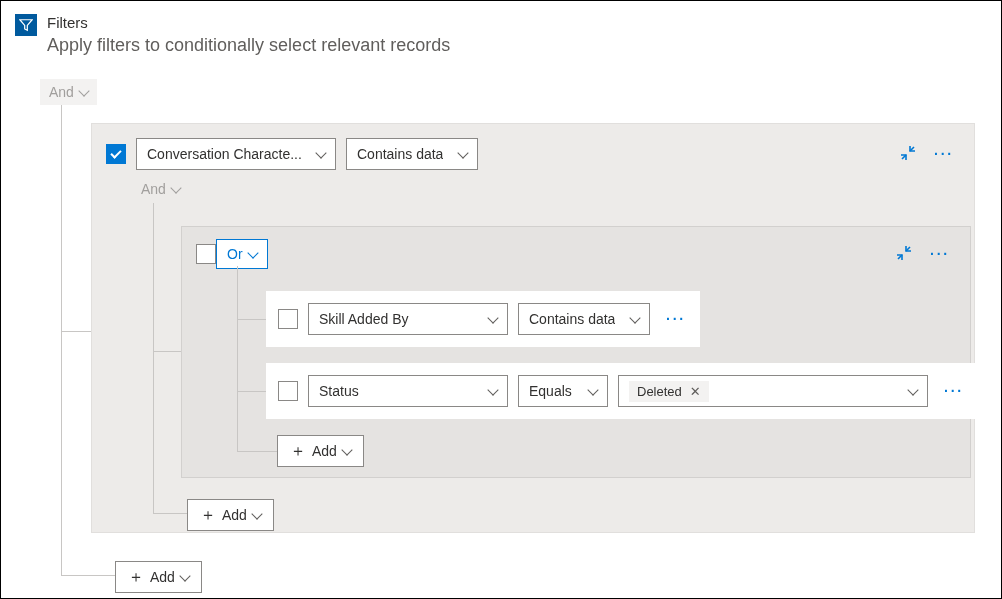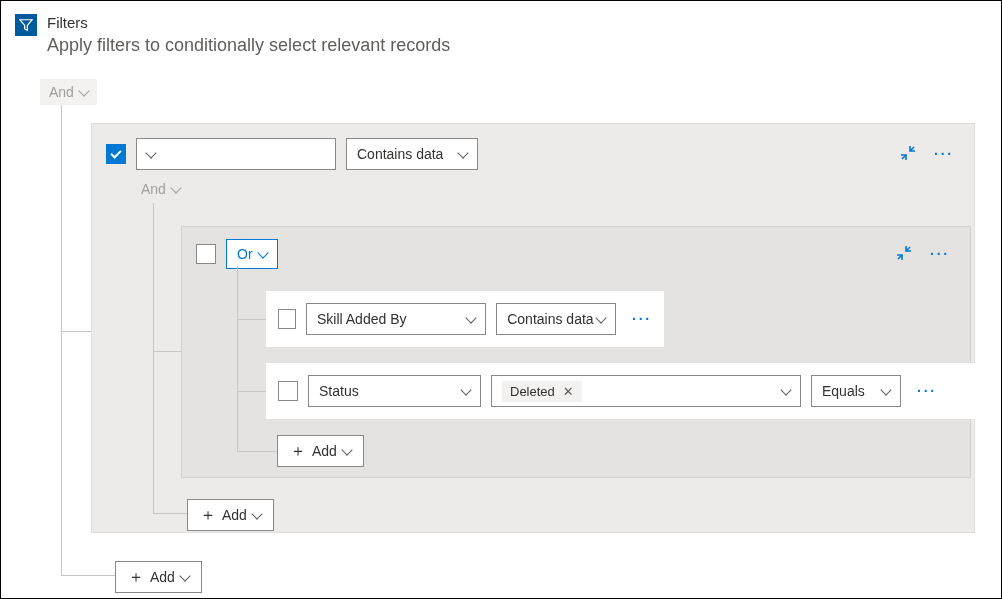--- a/index.html
+++ b/index.html
@@ -114,41 +114,40 @@
   .group2 {
     position: absolute;
     left: 180px; top: 225px;
     width: 790px; height: 252px;
     background: #e5e3e1;
     border: 1px solid #d2d0ce;
   }
   .group2-row {
     display: flex; align-items: center;
     padding: 12px 14px 0 14px;
-    gap: 10px;
   }
   .or-pill {
     height: 30px;
     display: flex; align-items: center; gap: 6px;
     padding: 0 10px;
     background: #fff;
     border: 1px solid #0078d4;
     color: #0078d4;
     cursor: pointer;
   }
 
   
   .cond-row {
     position: absolute;
     background: #fff;
     display: flex; align-items: center;
     gap: 10px;
     padding: 10px 12px;
   }
-  .cond1 { left: 265px; top: 290px; width: 398px; height: 56px; }
+  .cond1 { left: 265px; top: 290px; width: 434px; height: 56px; }
   .cond2 { left: 265px; top: 362px; width: 710px; height: 56px; }
 
   .tag {
     display: inline-flex; align-items: center;
     background: #f3f2f1;
     padding: 3px 8px;
     gap: 8px;
     font-size: 13px;
   }
   .tag .x { color: #605e5c; cursor: pointer; }
@@ -193,20 +192,21 @@
   <div class="vline" style="left:60px; top:104px; height:470px;"></div>
   <div class="hline" style="left:60px; top:330px; width:30px;"></div>
   <div class="hline" style="left:60px; top:574px; width:54px;"></div>
 
   <div class="group">
     <div class="group-row">
       <div class="check-blue">
         <div class="checkmark"></div>
       </div>
       <div class="select" style="width:200px;">
+        <span class="sel-label">Conversation Characte...</span>
         <span class="chev-down" style="color:#605e5c;"></span>
       </div>
       <div class="select" style="width:132px;">
         <span class="sel-label">Contains data</span>
         <span class="chev-down" style="color:#605e5c;"></span>
       </div>
       <div class="row-actions">
         <span class="collapse-icon">
           <svg width="16" height="16" viewBox="0 0 16 16">
               <path d="M10 1 L10 6 L15 6 M6 15 L6 10 L1 10" stroke="#0078d4" stroke-width="1.6" fill="none"></path>
@@ -258,35 +258,35 @@
     </div>
     <div class="select" style="width:132px;">
       <span class="sel-label">Contains data</span>
       <span class="chev-down" style="color:#605e5c;"></span>
     </div>
     <span class="dots" style="margin-left:6px;">···</span>
   </div>
 
   <div class="cond-row cond2">
     <div class="check"></div>
-    <div class="select" style="width:173px;">
+    <div class="select" style="width:200px;">
       <span class="sel-label">Status</span>
+      <span class="chev-down" style="color:#605e5c;"></span>
+    </div>
+    <div class="select" style="width:90px;">
+      <span class="sel-label">Equals</span>
       <span class="chev-down" style="color:#605e5c;"></span>
     </div>
     <div class="select" style="width:310px;">
       <span class="tag">
         <span>Deleted</span>
         <span class="x">✕</span>
       </span>
       <span class="chev-down" style="color:#605e5c;"></span>
     </div>
-    <div class="select" style="width:90px;">
-      <span class="sel-label">Equals</span>
-      <span class="chev-down" style="color:#605e5c;"></span>
-    </div>
     <span class="dots" style="margin-left:6px;">···</span>
   </div>
 
   <div class="add-btn add-inner">
     <span class="plus">＋</span>
     <span>Add</span>
     <span class="chev-down" style="color:#605e5c;"></span>
   </div>
   <div class="add-btn add-mid">
     <span class="plus">＋</span>

